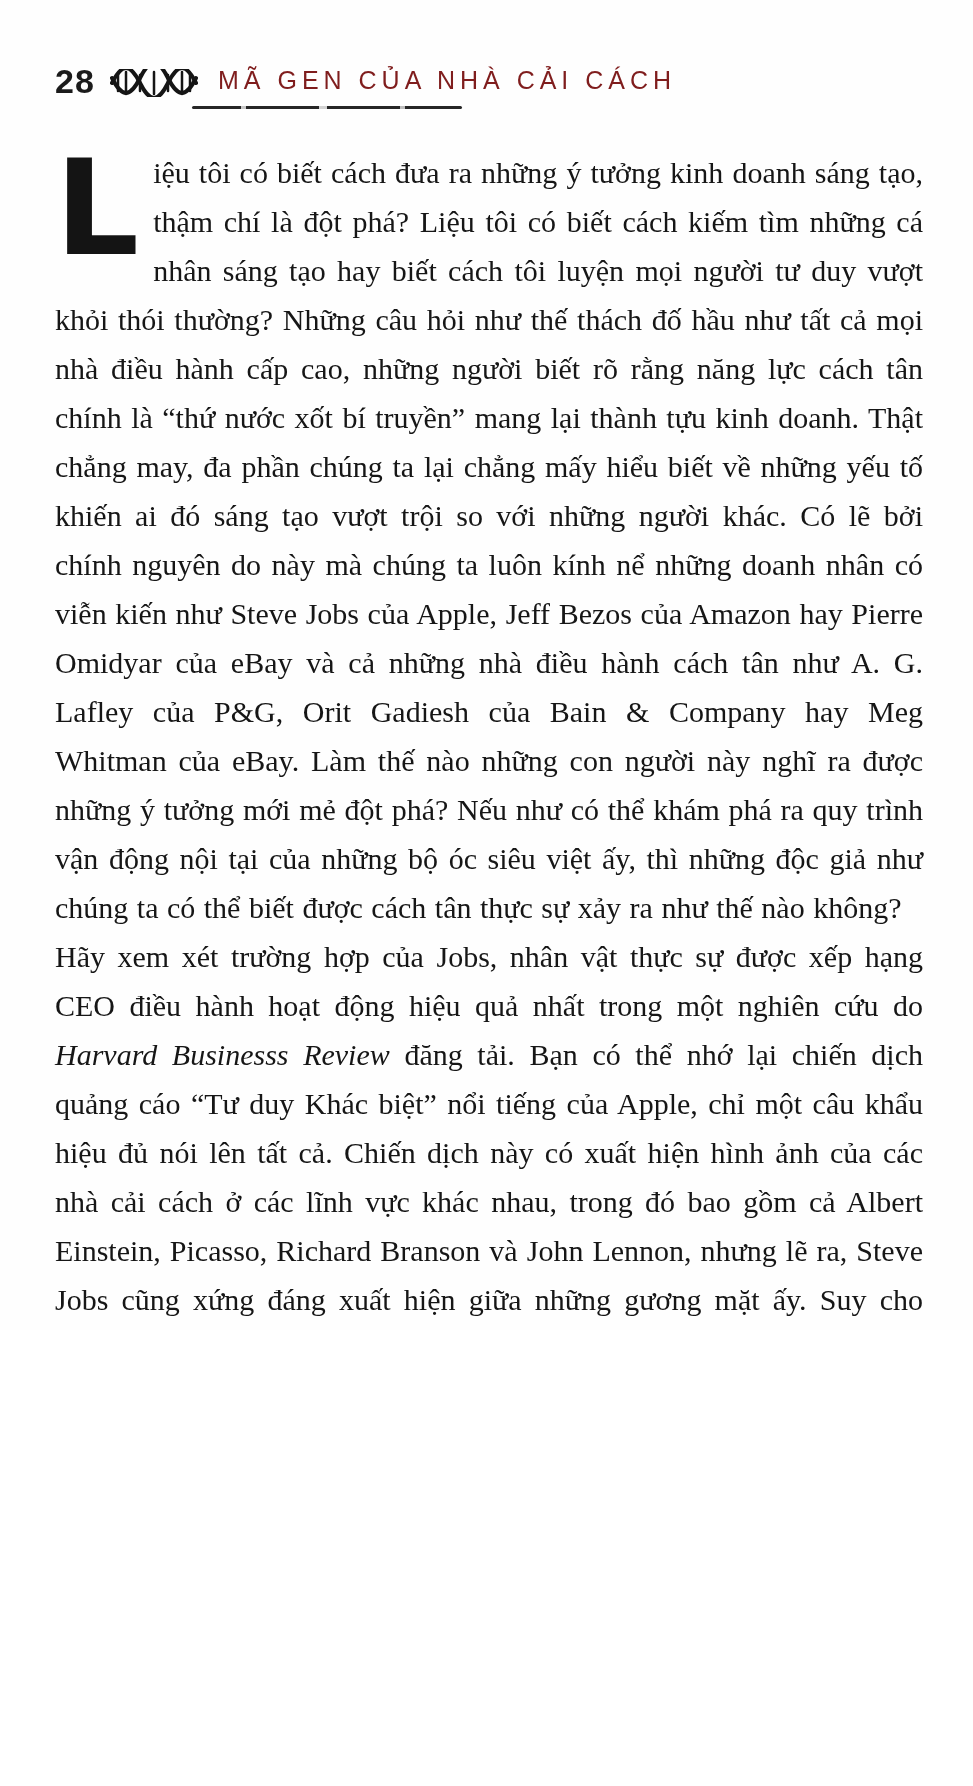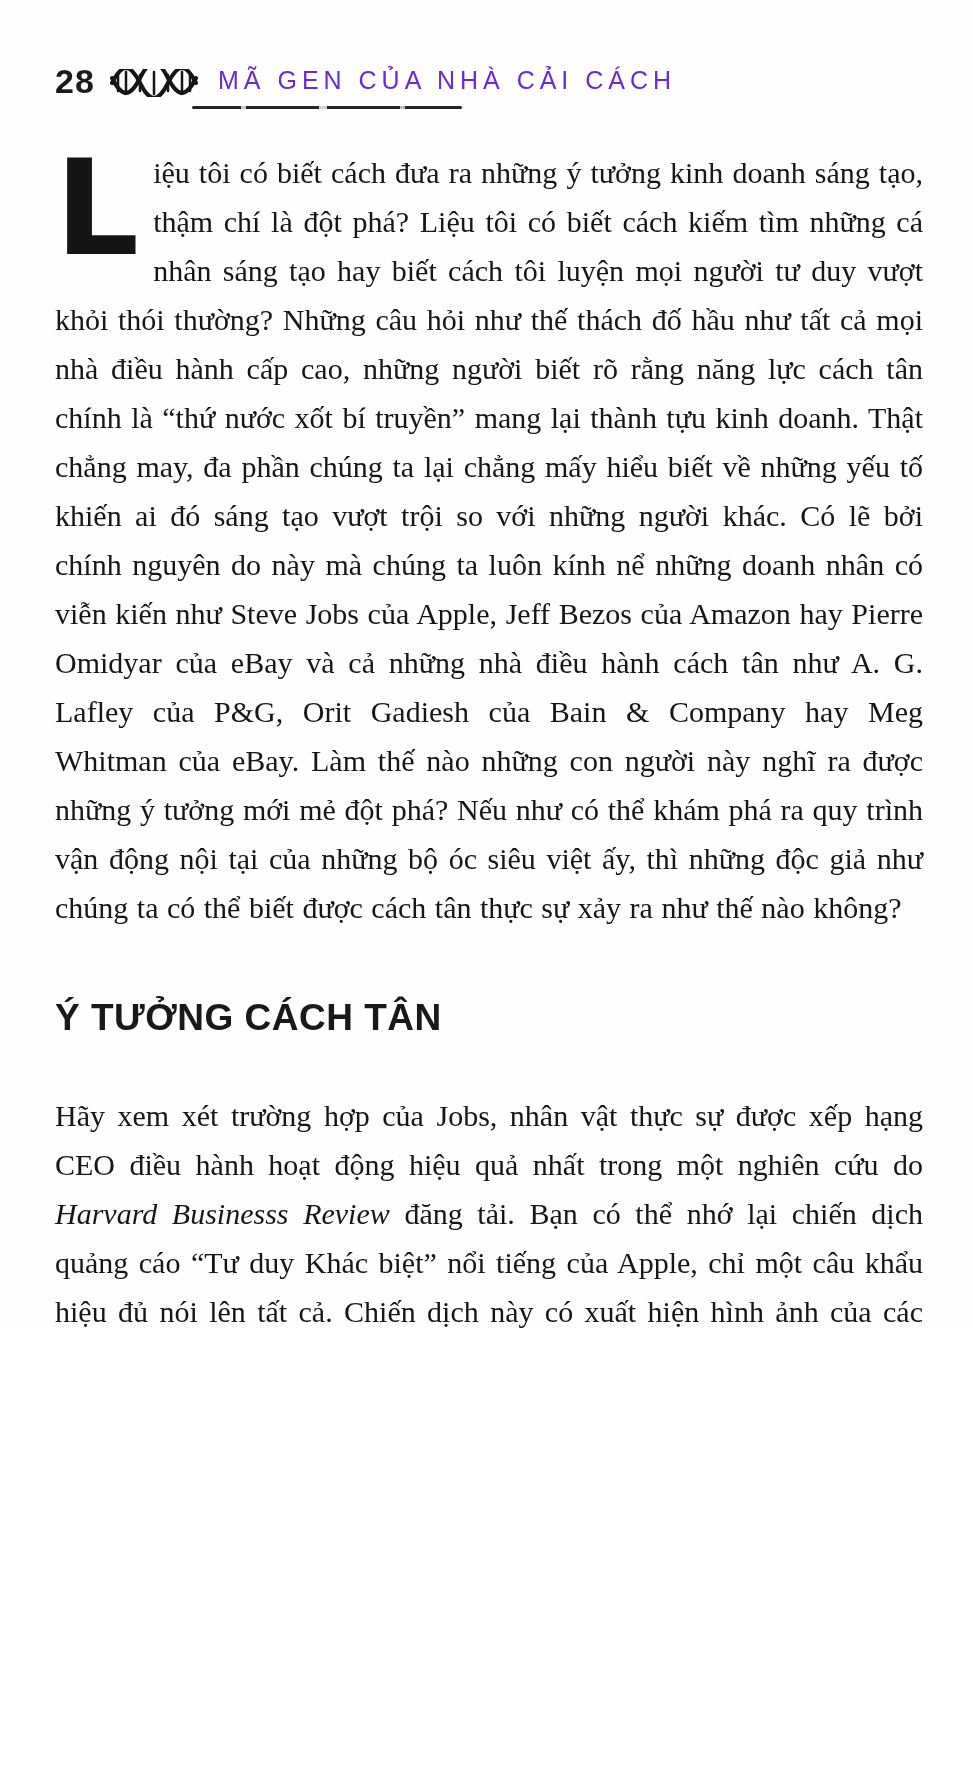--- a/index.html
+++ b/index.html
@@ -43,21 +43,21 @@
     height: 28px;
   }
   .running-title {
     position: absolute;
     left: 163px;
     top: 6px;
     font-family: "Liberation Sans", sans-serif;
     font-weight: 400;
     font-size: 25px;
     letter-spacing: 5px;
-    color: #6d28d9;
+    color: #7f1d1d;
     white-space: nowrap;
   }
   .header-rule {
     position: absolute;
     left: 137px;
     top: 46px;
     width: 270px;
     height: 3px;
     background: linear-gradient(to right,
       #262626 0 18%, rgba(38,38,38,.25) 18% 20%,
@@ -131,20 +131,19 @@
 
     <div class="header-rule"></div>
   </div>
 
   <div class="body-column">
 
     <p class="para para-1">
       <span class="dropcap">L</span><span>iệu tôi có biết cách đưa ra những ý tưởng kinh doanh sáng tạo, thậm chí là đột phá? Liệu tôi có biết cách kiếm tìm những cá nhân sáng tạo hay biết cách tôi luyện mọi người tư duy vượt khỏi thói thường? Những câu hỏi như thế thách đố hầu như tất cả mọi nhà điều hành cấp cao, những người biết rõ rằng năng lực cách tân chính là “thứ nước xốt bí truyền” mang lại thành tựu kinh doanh. Thật chẳng may, đa phần chúng ta lại chẳng mấy hiểu biết về những yếu tố khiến ai đó sáng tạo vượt trội so với những người khác. Có lẽ bởi chính nguyên do này mà chúng ta luôn kính nể những doanh nhân có viễn kiến như Steve Jobs của Apple, Jeff Bezos của Amazon hay Pierre Omidyar của eBay và cả những nhà điều hành cách tân như A. G. Lafley của P&amp;G, Orit Gadiesh của Bain &amp; Company hay Meg Whitman của eBay. Làm thế nào những con người này nghĩ ra được những ý tưởng mới mẻ đột phá? Nếu như có thể khám phá ra quy trình vận động nội tại của những bộ óc siêu việt ấy, thì những độc giả như chúng ta có thể biết được cách tân thực sự xảy ra như thế nào không?</span>
     </p>
 
-    <h2 class="section-heading">Ý TƯỞNG CÁCH TÂN</h2>
 
     <p class="para para-2">
       <span>Hãy xem xét trường hợp của Jobs, nhân vật thực sự được xếp hạng CEO điều hành hoạt động hiệu quả nhất trong một nghiên cứu do </span><span class="italic">Harvard Businesss Review</span><span> đăng tải. Bạn có thể nhớ lại chiến dịch quảng cáo “Tư duy Khác biệt” nổi tiếng của Apple, chỉ một câu khẩu hiệu đủ nói lên tất cả. Chiến dịch này có xuất hiện hình ảnh của các nhà cải cách ở các lĩnh vực khác nhau, trong đó bao gồm cả Albert Einstein, Picasso, Richard Branson và John Lennon, nhưng lẽ ra, Steve Jobs cũng xứng đáng xuất hiện giữa những gương mặt ấy. Suy cho cùng, tất cả mọi người đều</span>
     </p>
 
   </div>
 </div>
 
 </body></html>

